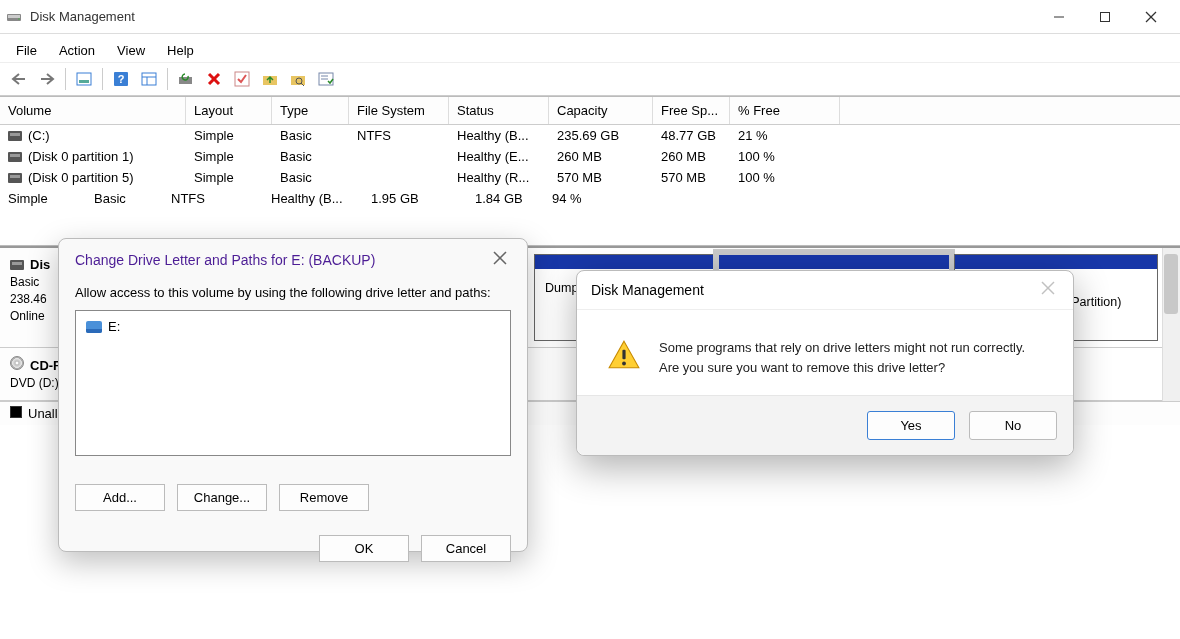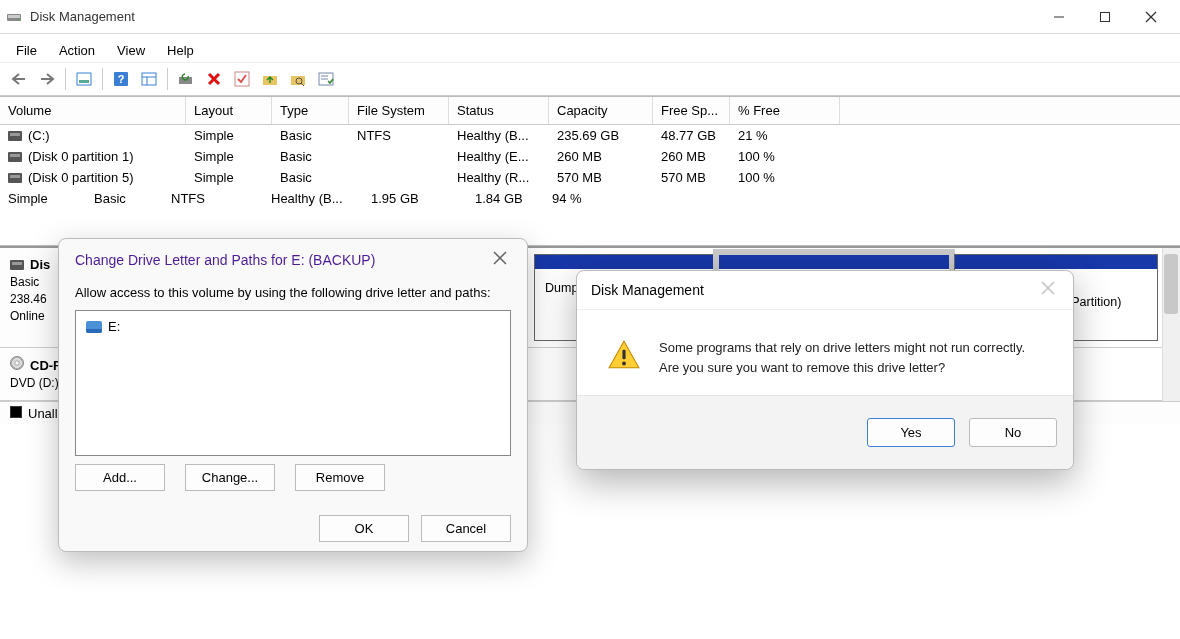--- a/index.html
+++ b/index.html
@@ -60,34 +60,34 @@
     .leg-box.black { background: #000; }
     .leg-box.blue { background: #1837a8; }
 
     
     .dialog1 { position: absolute; left: 58px; top: 238px; width: 470px; height: 314px; background: #f9f9f9; border: 1px solid #bbb; border-radius: 8px; box-shadow: 0 10px 30px rgba(0,0,0,.25); z-index: 50;}
     .d1-title { padding: 12px 16px 10px 16px; font-size: 14px; color: #4c1d95; display:flex; align-items:center; justify-content: space-between;}
     .d1-body { padding: 6px 16px; }
     .d1-instr { font-size: 13px; margin-bottom: 10px;}
     .d1-list { background:#fff; border:1px solid #888; height: 146px; padding: 6px 8px;}
     .d1-list-item { display:flex; align-items:center; gap:6px; padding:2px 2px; font-size:13px;}
-    .d1-btns { display:flex; gap:20px; margin-top: 8px;}
+    .d1-btns { display:flex; gap:12px; margin-top: 28px;}
     .btn { background:#fdfdfd; border:1px solid #bbb; padding: 5px 0; font-size:13px; cursor:pointer; text-align:center;}
     .d1-btns .btn { width: 90px;}
     .d1-ok { display:flex; justify-content:flex-end; gap:12px; margin-top: 24px;}
     .d1-ok .btn { width: 90px;}
     .close-x { width:18px; height:18px; cursor:pointer; color:#666;}
 
     
     .dialog2 { position: absolute; left: 576px; top: 270px; width: 498px; background: #fff; border: 1px solid #bbb; border-radius: 8px; box-shadow: 0 12px 36px rgba(0,0,0,.3); z-index: 60;}
     .d2-title { padding: 10px 14px; font-size: 14px; display:flex; justify-content:space-between; align-items:center; border-bottom: 1px solid #eee;}
     .d2-body { display:flex; gap: 18px; padding: 28px 18px 18px 30px;}
     .warn-icon { width: 34px; height: 34px; flex:0 0 auto;}
     .d2-msg { font-size: 13px; line-height: 1.5; color:#222;}
-    .d2-btns { background:#f3f3f3; padding: 22px 16px; display:flex; justify-content:flex-end; gap: 14px; border-top:1px solid #e6e6e6; border-radius: 0 0 8px 8px;}
+    .d2-btns { background:#f3f3f3; padding: 15px 16px; display:flex; justify-content:flex-end; gap: 14px; border-top:1px solid #e6e6e6; border-radius: 0 0 8px 8px;}
     .d2-btns .btn { width: 88px; padding: 6px 0; font-size: 13px; border-radius: 3px;}
     .d2-btns .btn.yes { border-color:#3a7fd5;}
     
     .drive-icon { width:16px; height:12px; background:#4a90d9; border-radius:2px; position:relative;}
     .drive-icon::after{content:"";position:absolute;bottom:0;left:0;right:0;height:4px;background:#2a6ab9;border-radius:0 0 2px 2px;}
     .cd-icon { width:14px; height:14px; border-radius:50%; background: radial-gradient(circle,#fff 15%,#bbb 20%,#e8e8e8 55%,#aaa 60%,#ddd 100%); display:inline-block; margin-right:6px; border:1px solid #888;}
   </style>
 </head>
 <body>
 

